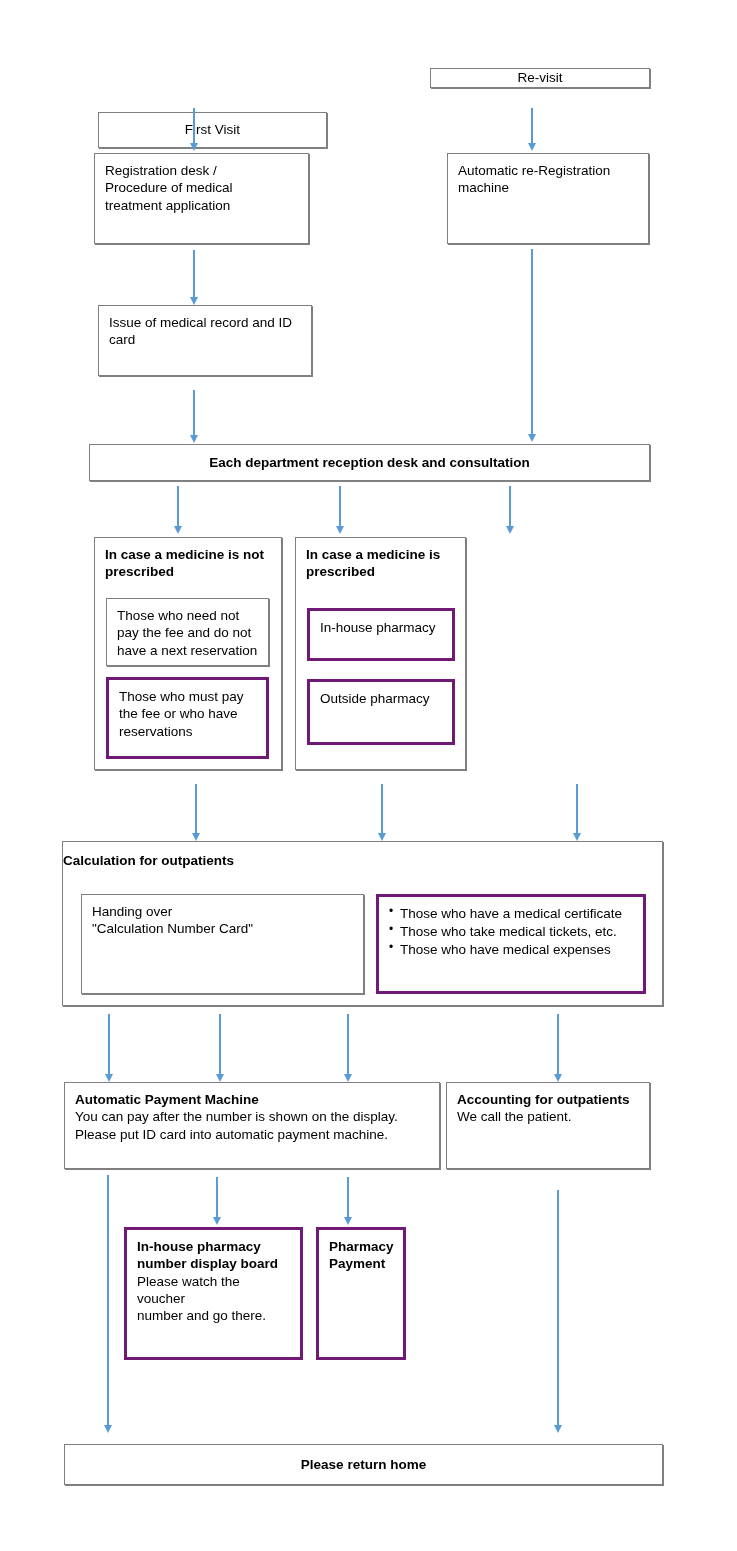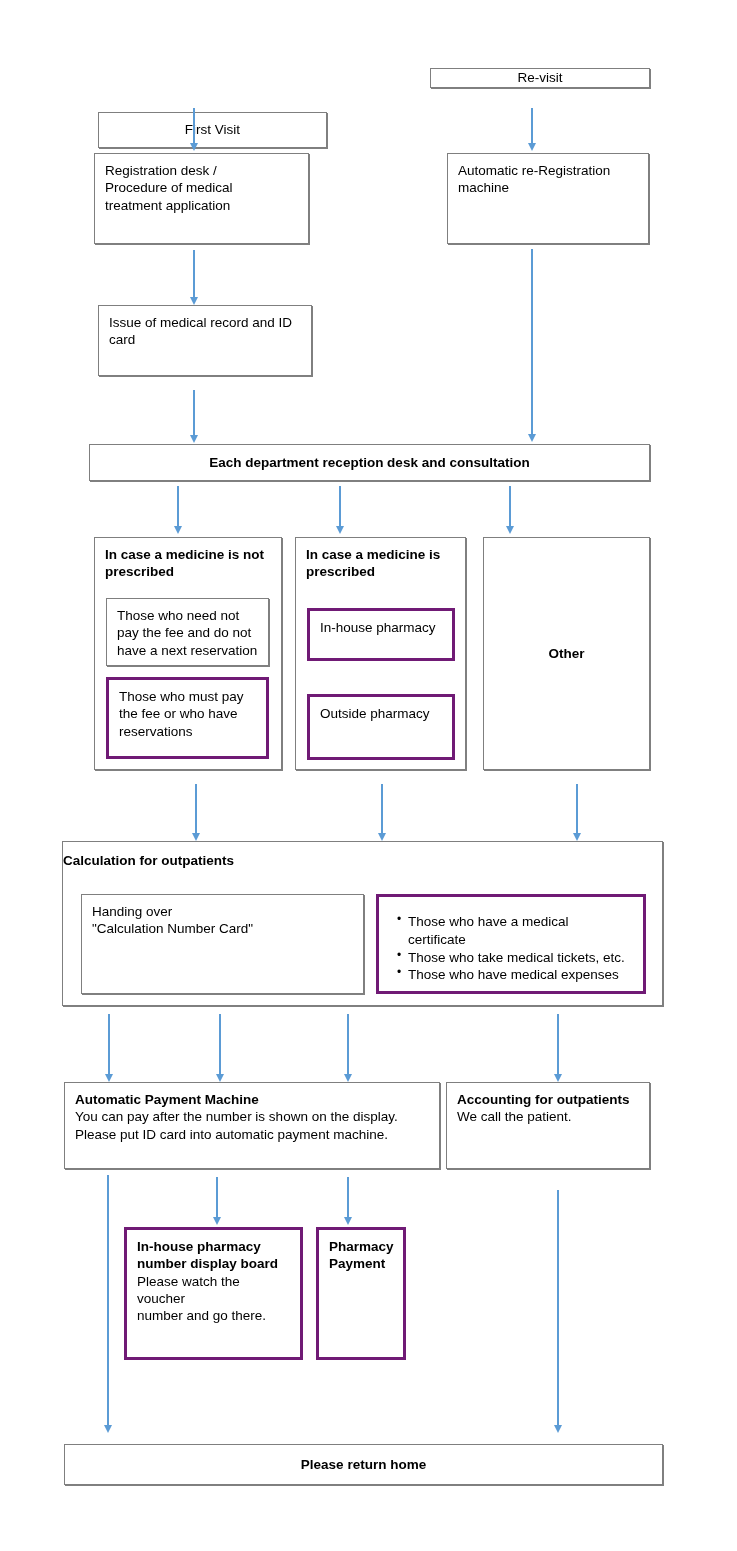--- a/index.html
+++ b/index.html
@@ -36,21 +36,21 @@
     padding: 8px 10px 6px 10px;
   }
   .ctr {
     display: flex;
     align-items: center;
     justify-content: center;
     text-align: center;
   }
   .bold { font-weight: bold; }
   .bullets {
-    margin: 8px;
+    margin: 0;
     padding: 0;
     list-style: none;
   }
   .bullets li {
     position: relative;
     padding-left: 11px;
     line-height: 1.32;
   }
   .bullets li::before {
     content: "\2022";
@@ -171,28 +171,25 @@
   </div>
 
   <div class="box pad" style="left:295px; top:537px; width:171px; height:233px;">
     <div class="bold">In case a medicine is</div>
     <div class="bold">prescribed</div>
 
     <div class="box thin pad" style="left:11px; top:70px; width:148px; height:53px;">
       <div>In-house pharmacy</div>
     </div>
 
-    <div class="box thin pad" style="left:11px; top:156px; width:148px; height:66px;">
+    <div class="box thin pad" style="left:11px; top:141px; width:148px; height:66px;">
       <div>Outside pharmacy</div>
     </div>
   </div>
 
-  <div class="box ctr bold" style="left:483px; top:537px; width:167px; height:233px;">
-    <span>Other</span>
-  </div>
 
   <div class="arrow" style="left:196px; top:784px; height:57px;">
     <div class="shaft" style="height:49px;"></div>
       <div class="head"></div>
   </div>
   <div class="arrow" style="left:382px; top:784px; height:57px;">
     <div class="shaft" style="height:49px;"></div>
       <div class="head"></div>
   </div>
   <div class="arrow" style="left:577px; top:784px; height:57px;">

